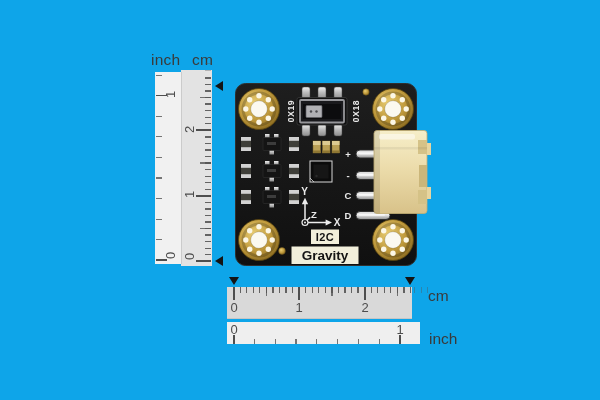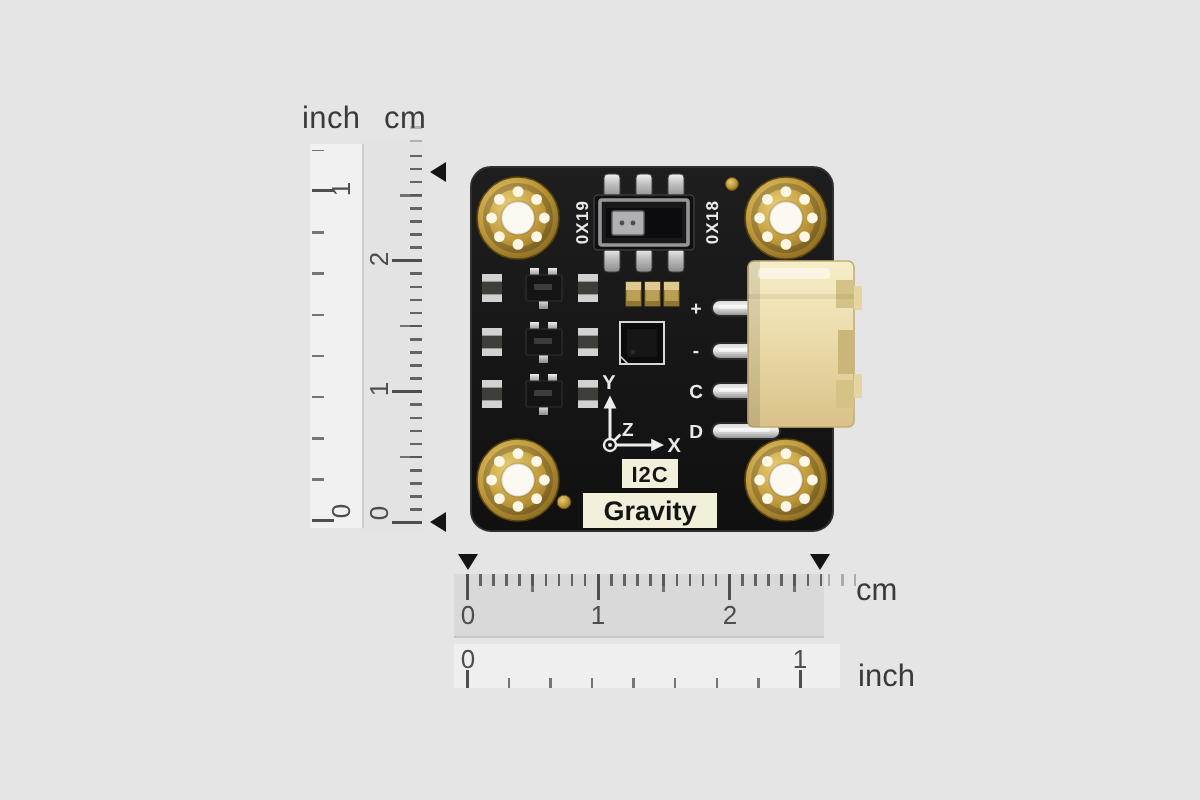--- a/index.html
+++ b/index.html
@@ -1,16 +1,16 @@
 <!DOCTYPE html>
 <html><head>
 <meta charset="utf-8">
 <style>
   html,body{margin:0;padding:0;background:#fff}
-  #stage{position:relative;width:600px;height:400px;background:#e5e5e5;
+  #stage{position:relative;width:600px;height:400px;background:#0ea5e9;
          font-family:"Liberation Sans",sans-serif;overflow:hidden}
   .hdr{position:absolute;font-size:15.5px;color:#3a3a3a;letter-spacing:.2px}
   .unit{position:absolute;font-size:15.5px;color:#3a3a3a}
   .numbox{position:absolute;display:flex;align-items:center;justify-content:center;
           width:16px;height:16px;font-size:13px;color:#4d4d4d}
   .rot{transform:rotate(-90deg)}
   .strip{position:absolute}
   .ticks{position:absolute}
   
   .v-inch-strip{left:155px;top:72px;width:26px;height:192px;background:#f1f1f1}

